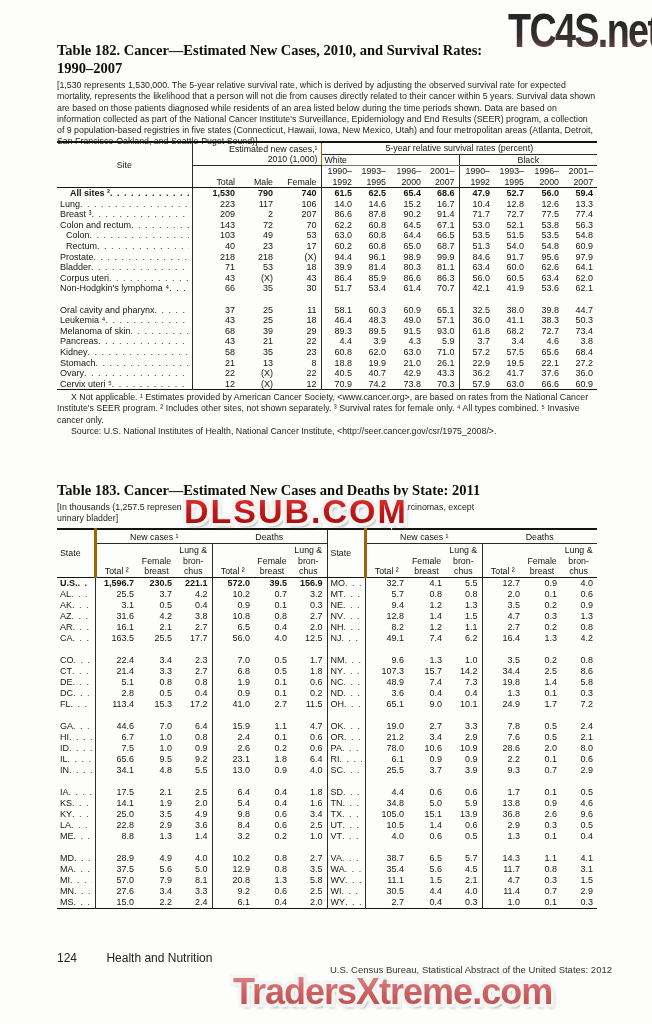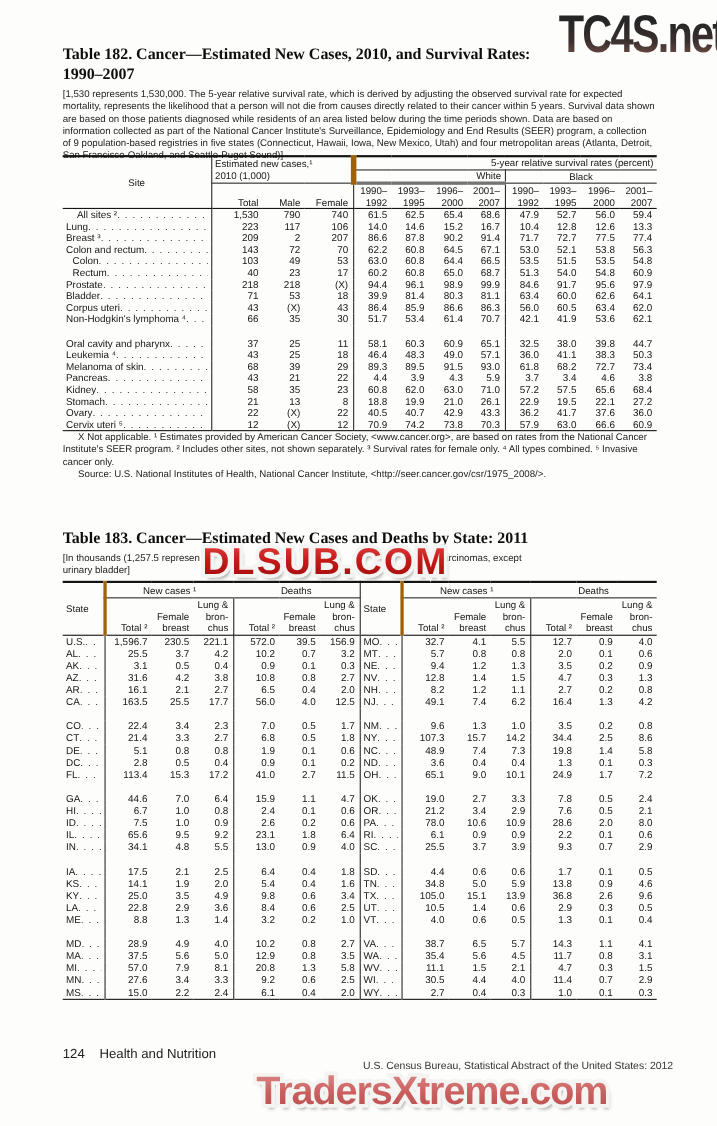--- a/index.html
+++ b/index.html
@@ -16,64 +16,64 @@
   .small{font-size:8.8px;line-height:11.3px;color:#1d1d1d}
   .fn-p{text-indent:14px}
 
   
   table{border-collapse:collapse;table-layout:fixed;width:540px;font-size:9px;color:#151515}
   th{font-weight:normal}
   td,th{padding:0 3px;vertical-align:bottom;overflow:hidden}
   .num{text-align:right;white-space:nowrap;padding:0 4px 0 0}
   .stub{display:flex;align-items:baseline;white-space:nowrap}
   .leader{flex:1 1 auto;overflow:hidden;letter-spacing:1px;color:#2a2a2a}
-  tr.bold td, td.b, .boldrow{font-weight:normal}
+  tr.bold td, td.b, .boldrow{font-weight:bold}
   tr.gap td{height:5px;line-height:5px;font-size:1px}
 
   
   #t182{border-top:2px solid #141414;border-bottom:1.6px solid #141414}
   #t182 thead th{font-size:8.8px;line-height:10.5px}
   #t182 tbody td{line-height:10.6px;height:10.6px}
   #t182 .site-h{border-right:1px solid #2a2a2a;border-bottom:1.6px solid #141414;
                 vertical-align:middle;text-align:center}
-  #t182 .cases-h{border-right:5px solid #a16207;border-bottom:1px solid #2a2a2a;
-                 text-align:left;white-space:pre-line;vertical-align:middle}
-  #t182 .surv-h{border-bottom:1px solid #2a2a2a;text-align:right}
-  #t182 .white-h{border-right:1px solid #2a2a2a;border-bottom:3px solid #737373;text-align:right}
+  #t182 .cases-h{border-right:1px solid #a16207;border-bottom:1px solid #2a2a2a;
+                 text-align:right;white-space:pre-line;vertical-align:middle}
+  #t182 .surv-h{border-bottom:1px solid #2a2a2a;text-align:center}
+  #t182 .white-h{border-right:1px solid #2a2a2a;border-bottom:1px solid #737373;text-align:left}
   #t182 .black-h{border-bottom:1px solid #2a2a2a;text-align:center}
   #t182 .sub-h{border-bottom:1.6px solid #141414}
   #t182 .per{white-space:pre-line;text-align:right;padding-right:4px}
   #t182 .br{border-right:1px solid #2a2a2a}
   #t182 td.site{border-right:1px solid #2a2a2a;padding-left:3px}
   #t182 td.c2,#t182 td.c6{border-right:1px solid #2a2a2a}
   #t182 .ind1 .stub{padding-left:6px}
   #t182 .ind2 .stub{padding-left:10px}
 
   
   #t183{border-top:2px solid #141414;border-bottom:1.6px solid #141414}
   #t183 thead th{font-size:8.8px;line-height:10.5px}
   #t183 tbody td{line-height:11px;height:11px}
   #t183 .state-h{border-right:3px solid #a16207;border-bottom:1.6px solid #141414;
                  vertical-align:middle;text-align:left}
   #t183 .grp-h{border-bottom:1px solid #2a2a2a;text-align:center}
   #t183 .grp-h.br{border-right:1px solid #2a2a2a}
   #t183 .sub-h{border-bottom:1.6px solid #141414;white-space:pre-line;
-               text-align:right;padding-right:4px}
+               text-align:center;padding-right:4px}
   #t183 .sub-h.br{border-right:1px solid #2a2a2a}
   #t183 td.st{border-right:1px solid #2a2a2a;padding-left:3px}
   #t183 td.c2{border-right:1px solid #2a2a2a}
   #t183 td.lh.c5{border-right:1px solid #2a2a2a}
 
   
   #intro183-l1{position:relative;height:11.3px}
   #intro183-l1 .frag-r{position:absolute;left:316px;top:0}
 
   
   .footer-left{font-size:12px;color:#222}
-  .footer-left .pg{margin-right:10px}
+  .footer-left .pg{margin-right:26px}
   .footer-src{font-size:9.5px;color:#333}
 
   
   .wm{position:absolute;white-space:nowrap;z-index:50;font-weight:bold}
   .wm .outline{position:absolute;left:0;top:0;color:#fff;
                -webkit-text-stroke:7px #f4f4f2;
                text-shadow:3px 4px 3px rgba(110,110,110,.55)}
   .wm .fill{position:relative}
   #wm-top{top:2px;right:-6px;font-size:46px;letter-spacing:-2px;
           transform:scaleX(.82) scaleY(1.05);transform-origin:top right;

